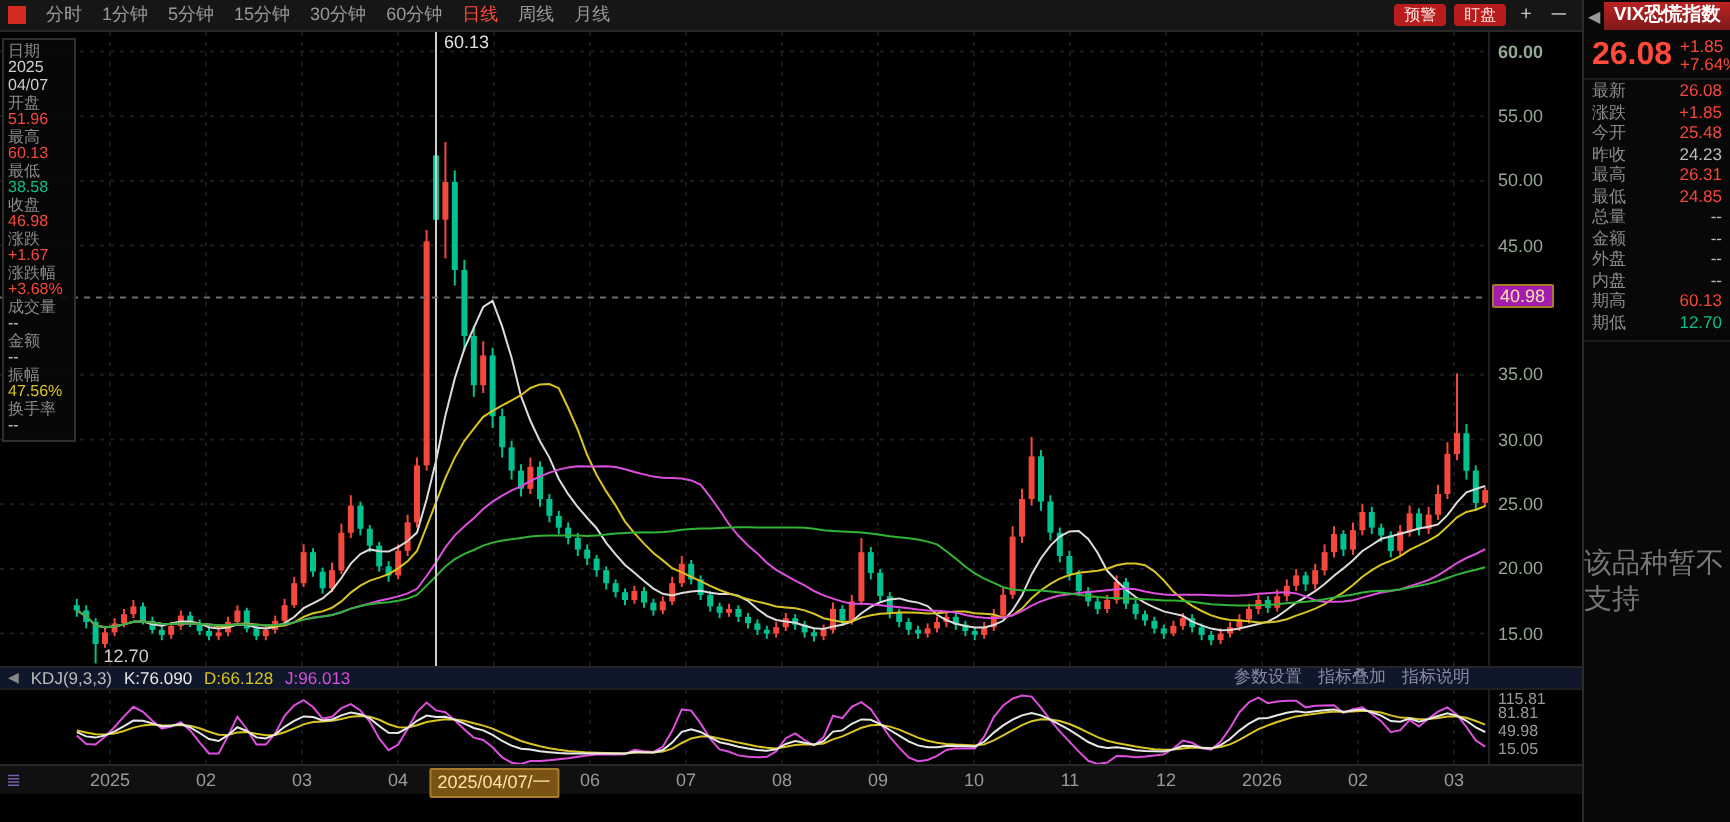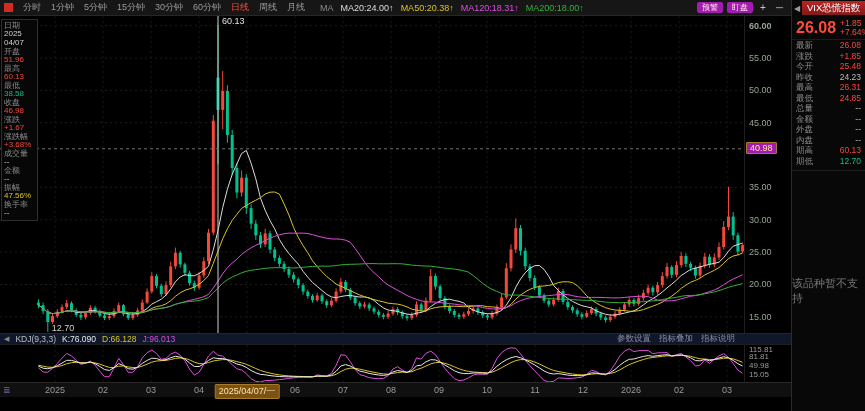--- a/index.html
+++ b/index.html
@@ -7,21 +7,21 @@
 #app{position:relative;width:865px;height:411px;background:#000;overflow:hidden;display:flex;
   font-family:"Liberation Sans","DejaVu Sans",sans-serif;color:#aaa}
 #left-col{width:792px;height:411px;display:flex;flex-direction:column;border-right:1px solid #2b2b2b}
 
 #topbar{height:16px;background:#161616;border-bottom:1px solid #272727;display:flex;align-items:center;font-size:9px;flex:0 0 auto}
 .logo{width:9px;height:9px;background:#d42b20;margin:0 5px 0 4px;flex:0 0 auto}
 .ptab{padding:0 5px;color:#9a9a9a;cursor:pointer;white-space:nowrap}
 .ptab.active{color:#ff4a3a}
 #ma-box{display:flex;gap:7px;margin-left:10px;font-size:9px;white-space:nowrap}
 #tb-right{margin-left:auto;display:flex;align-items:center;gap:4px;padding-right:5px}
-.tb-btn{background:#a21caf;color:#ffe9e5;font-size:8px;padding:0 5px;height:11px;line-height:11px;border-radius:2px;cursor:pointer}
+.tb-btn{background:#b91c1c;color:#ffe9e5;font-size:8px;padding:0 5px;height:11px;line-height:11px;border-radius:2px;cursor:pointer}
 .wctl{color:#c5c5c5;font-size:10px;padding:0 3px;cursor:pointer}
 
 #symbolbar{height:14px;display:flex;align-items:center;font-size:9.5px;color:#e6e6e6;padding-left:6px;background:#0a0a0a;border-bottom:1px solid #1c1c1c;flex:0 0 auto}
 #symbolbar .hint{margin-left:auto;color:#6f6f6f;font-size:8.5px;padding-right:52px}
 
 #chart-region{position:relative;height:317px;flex:0 0 auto}
 #main-svg{position:absolute;left:0;top:0;display:block}
 #price-axis{position:absolute;right:0;top:0;width:47px;height:317px;border-left:1px solid #1f1f1f;font-size:9px;color:#93a693}
 .ptick{position:absolute;left:4px}
 #cross-price{position:absolute;left:1px;background:#a21caf;color:#ffe2a8;font-size:9px;padding:0 3px;border:1px solid #a87b2a;border-radius:1px}
@@ -40,55 +40,48 @@
 .ktick{position:absolute;left:4px}
 
 #date-axis{position:relative;height:15px;background:#101010;border-top:1px solid #272727;font-size:9px;flex:0 0 auto}
 .dlab{position:absolute;top:2px;transform:translateX(-50%);color:#9a9a9a;white-space:nowrap}
 .dlab.hl{background:#7a5214;color:#ffe2a8;padding:0 3px;top:1px;border:1px solid #a87b2a;border-radius:1px}
 #da-icon{position:absolute;left:3px;top:2px;color:#7a5fae;font-size:9px}
 
 #right-panel{width:73px;height:411px;background:#080808;display:flex;flex-direction:column;font-size:8.5px}
 #rp-header{height:16px;display:flex;align-items:center;flex:0 0 auto}
 #rp-header .back{color:#999;font-size:8px;padding:0 2px}
-#rp-title{flex:1;background:linear-gradient(#b22,#801a1a);color:#fff;font-weight:normal;font-size:9.5px;height:14px;line-height:14px;text-align:center;white-space:nowrap;overflow:hidden}
+#rp-title{flex:1;background:linear-gradient(#b22,#801a1a);color:#fff;font-weight:bold;font-size:9.5px;height:14px;line-height:14px;text-align:center;white-space:nowrap;overflow:hidden}
 #rp-price{display:flex;align-items:center;gap:4px;padding:3px 3px 2px 4px;border-bottom:1px solid #1c1c1c}
 #rp-last{font-size:16px;font-weight:bold;color:#ff4a3a;line-height:16px}
 #rp-chg{display:flex;flex-direction:column;font-size:8.5px;color:#ff4a3a;line-height:9px}
 .rp-row{display:flex;justify-content:space-between;padding:0 4px;height:10.5px;line-height:10.5px}
 .rp-row .l{color:#8a8a8a}
 #rp-body{flex:1;display:flex;align-items:center;justify-content:center;border-top:1px solid #1c1c1c;margin-top:4px}
-#rp-msg{color:#777;font-size:11px}
+#rp-msg{color:#777;font-size:14px}
 svg text{font-family:"Liberation Sans","DejaVu Sans",sans-serif}
 </style>
 </head>
 <body>
 
 <div id="app">
   <div id="left-col">
 
     <div id="topbar">
       <span class="logo"></span>
       <span id="period-tabs" style="display:flex">
           <span class="ptab">分时</span>
           <span class="ptab">1分钟</span>
           <span class="ptab">5分钟</span>
           <span class="ptab">15分钟</span>
           <span class="ptab">30分钟</span>
           <span class="ptab">60分钟</span>
           <span class="ptab active">日线</span>
           <span class="ptab">周线</span>
           <span class="ptab">月线</span>
-        </span>
-      <span id="ma-box">
-        <span style="color:#8a8a8a">MA</span>
-      <span style="color: rgb(220, 220, 220);">MA20:24.00↑</span>
-          <span style="color: rgb(216, 196, 34);">MA50:20.38↑</span>
-          <span style="color: rgb(221, 79, 221);">MA120:18.31↑</span>
-          <span style="color: rgb(49, 179, 55);">MA200:18.00↑</span>
         </span>
       <span id="tb-right">
           <span class="tb-btn">预警</span>
           <span class="tb-btn">盯盘</span>
           <span class="wctl">+</span>
           <span class="wctl">─</span>
         </span>
     </div>
 
 

